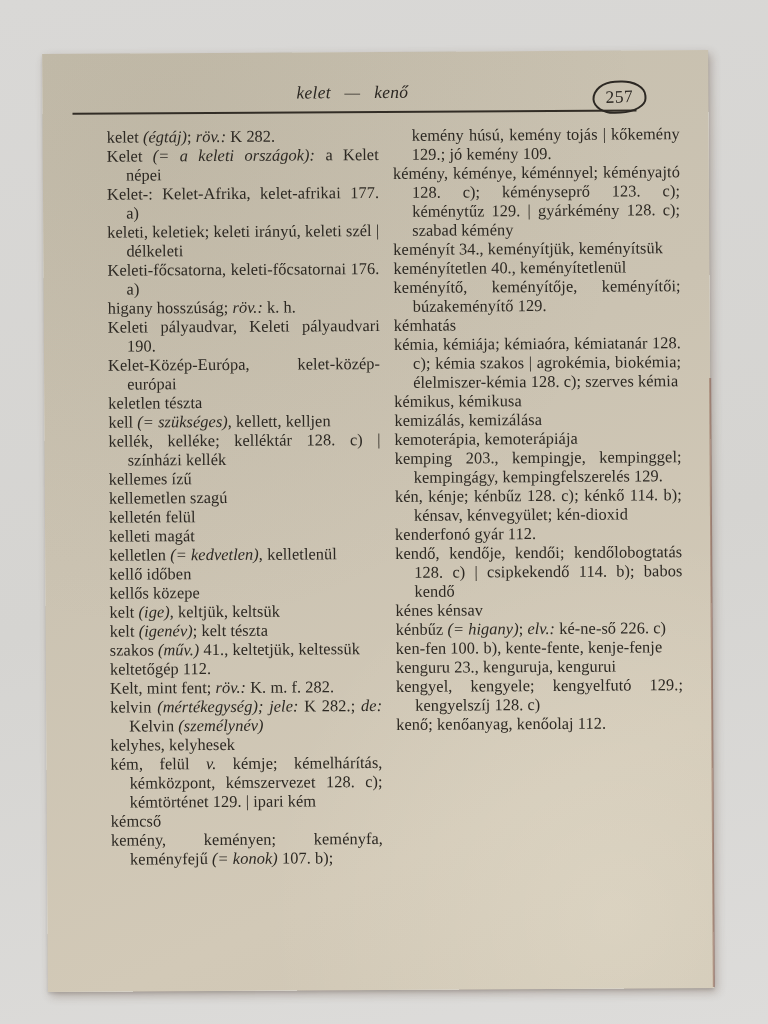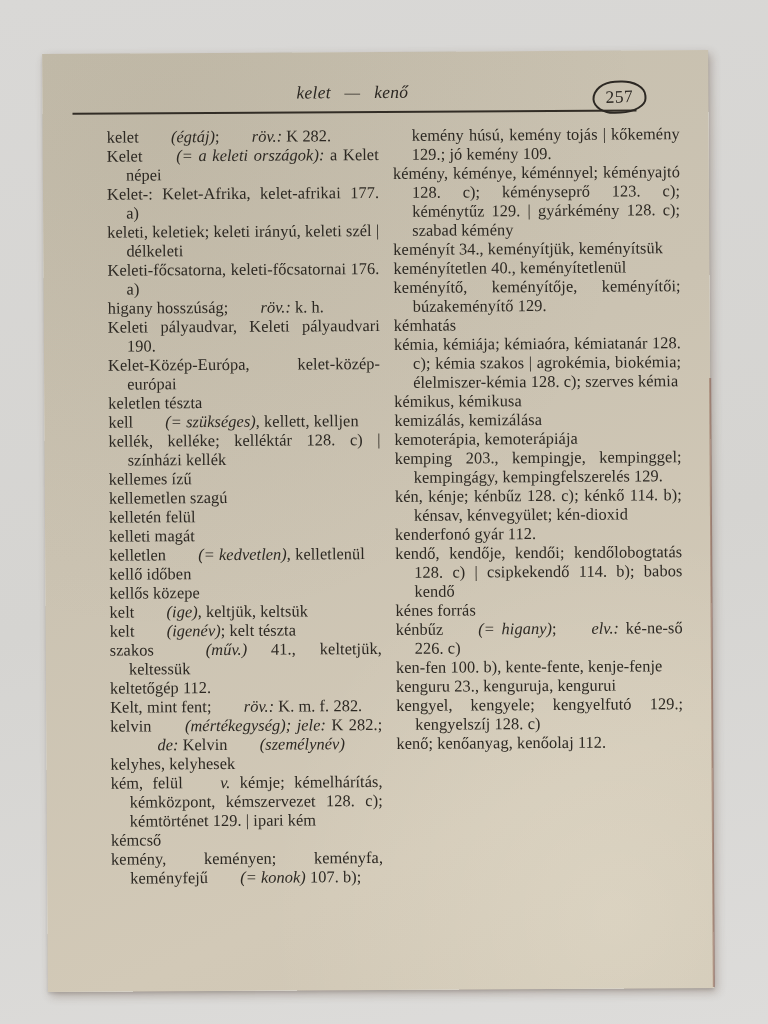--- a/index.html
+++ b/index.html
@@ -86,21 +86,21 @@
     line-height: 19px;
     text-align: justify;
     padding-left: 19px;
     text-indent: -19px;
     color: #2d2923;
     letter-spacing: 0.05px;
   }
   p.entry.cont {
     text-indent: 0;
   }
-  p.entry i { letter-spacing: 0.05px; margin-left: 28px; }
+  p.entry i { letter-spacing: 0.05px; }
 </style>
 </head>
 <body>
 
 <div class="paper">
   <div class="header">
     <div class="running-title">kelet — kenő</div>
     <div class="header-rule"></div>
     <div class="page-badge">257</div>
   </div>
@@ -143,21 +143,21 @@
         <p class="entry"><span>keményítő, keményítője, keményítői; búzakeményítő 129.</span></p>
         <p class="entry"><span>kémhatás</span></p>
         <p class="entry"><span>kémia, kémiája; kémiaóra, kémiatanár 128. c); kémia szakos | agrokémia, biokémia; élelmiszer-kémia 128. c); szerves kémia</span></p>
         <p class="entry"><span>kémikus, kémikusa</span></p>
         <p class="entry"><span>kemizálás, kemizálása</span></p>
         <p class="entry"><span>kemoterápia, kemoterápiája</span></p>
         <p class="entry"><span>kemping 203., kempingje, kempinggel; kempingágy, kempingfelszerelés 129.</span></p>
         <p class="entry"><span>kén, kénje; kénbűz 128. c); kénkő 114. b); kénsav, kénvegyület; kén-dioxid</span></p>
         <p class="entry"><span>kenderfonó gyár 112.</span></p>
         <p class="entry"><span>kendő, kendője, kendői; kendőlobogtatás 128. c) | csipkekendő 114. b); babos kendő</span></p>
-        <p class="entry"><span>kénes forrás</span></p>
+        <p class="entry"><span>kénes kénsav</span></p>
         <p class="entry"><span>kénbűz </span><i>(= higany)</i><span>; </span><i>elv.:</i><span> ké-ne-ső 226. c)</span></p>
         <p class="entry"><span>ken-fen 100. b), kente-fente, kenje-fenje</span></p>
         <p class="entry"><span>kenguru 23., kenguruja, kengurui</span></p>
         <p class="entry"><span>kengyel, kengyele; kengyelfutó 129.; kengyelszíj 128. c)</span></p>
         <p class="entry"><span>kenő; kenőanyag, kenőolaj 112.</span></p>
       </div>
   </div>
 </div>
 
 </body></html>

